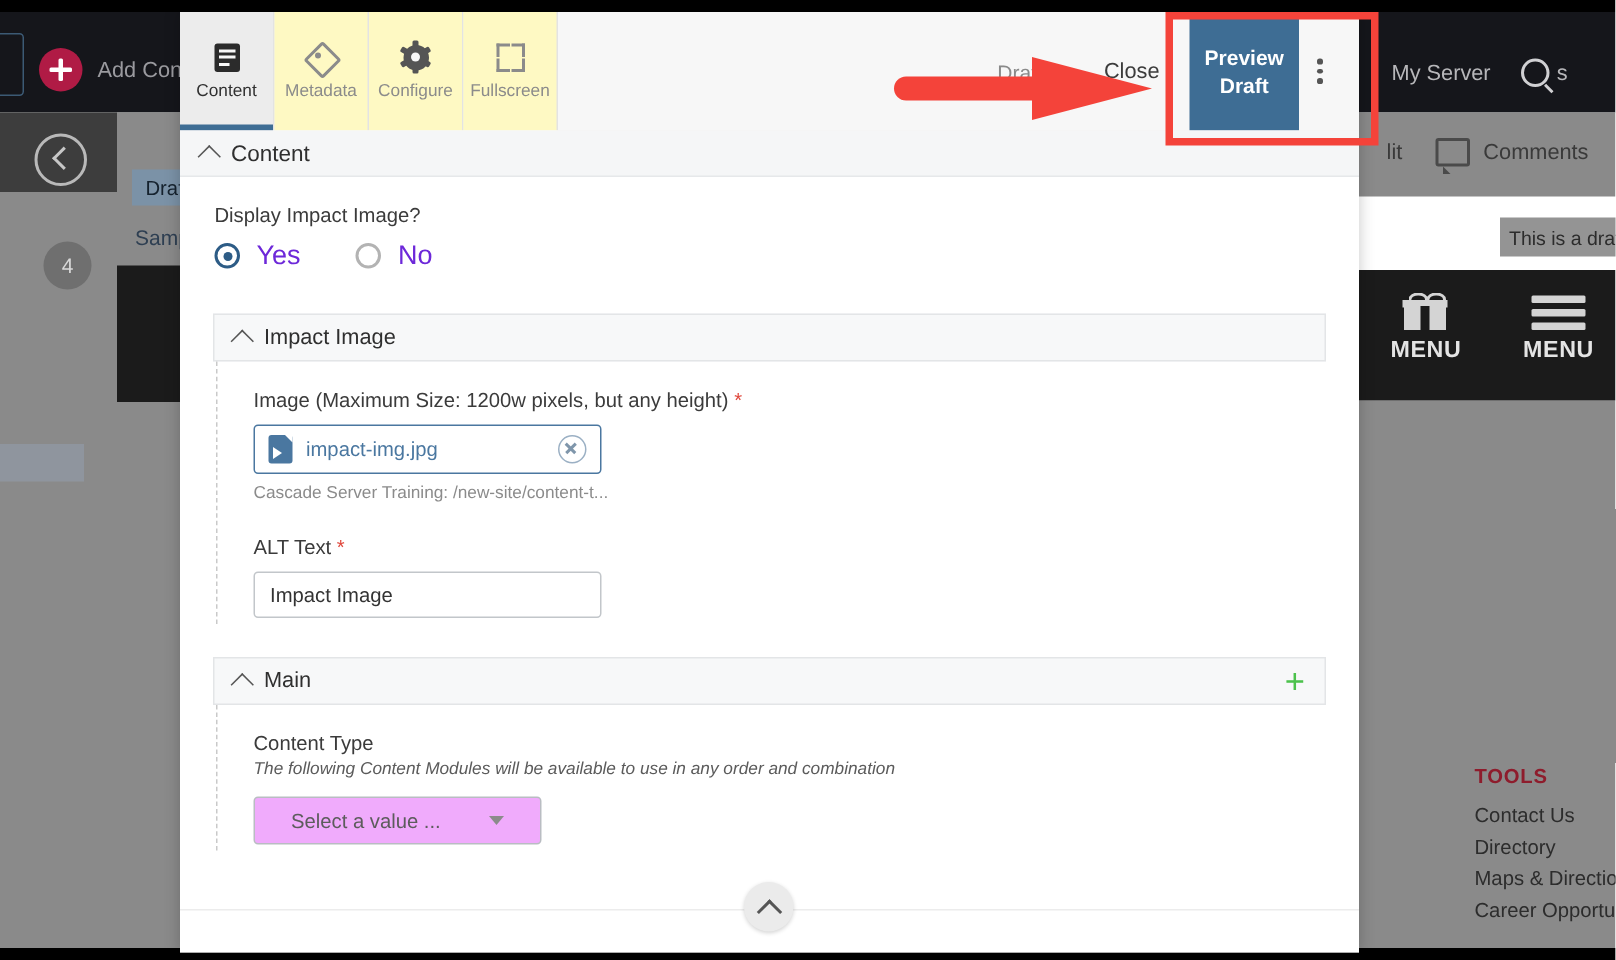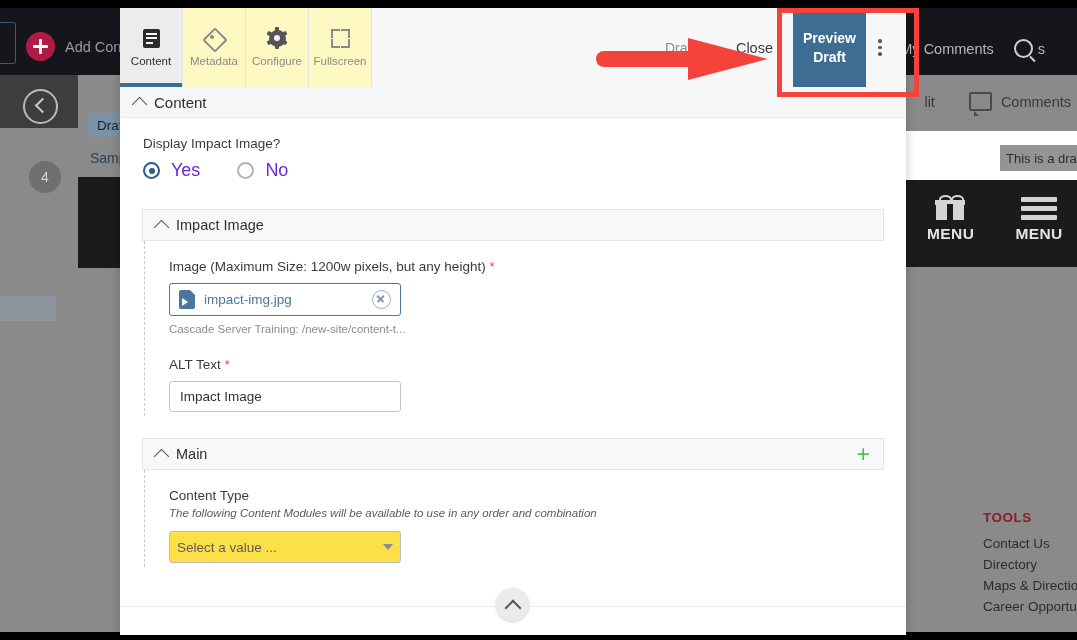--- a/index.html
+++ b/index.html
@@ -39,21 +39,21 @@
   .search-wrap{display:flex;align-items:center;gap:5px;}
   .mag{width:15px;height:15px;border:2px solid #d0d0d3;border-radius:50%;position:relative;display:block;}
   .mag:after{content:"";position:absolute;right:-5px;bottom:-4px;width:7px;height:2px;background:#d0d0d3;transform:rotate(45deg);}
   .search-ghost{color:#b7b7ba;font-size:14.5px;}
 
   
   .bg-subbar{
     position:absolute;left:0;top:75px;width:1077px;height:56px;background:#8a8a8a;
   }
   .subbar-items{
-    position:absolute;right:6px;top:17px;display:flex;align-items:center;gap:34px;
+    position:absolute;right:18px;top:17px;display:flex;align-items:center;gap:22px;
   }
   .subbar-txt{color:#3a3a3a;font-size:14.5px;}
   .bubble{
     width:19px;height:15px;border:2px solid #4a4a4a;border-radius:2px;position:relative;display:block;
   }
   .bubble:after{
     content:"";position:absolute;left:3px;bottom:-7px;width:0;height:0;
     border-left:5px solid #4a4a4a;border-top:5px solid transparent;border-bottom:0;
   }
   
@@ -228,22 +228,22 @@
   .chip-x:before,.chip-x:after{content:"";position:absolute;left:3px;top:7px;width:9px;height:1.5px;background:#7f96ab;}
   .chip-x:before{transform:rotate(45deg);}
   .chip-x:after{transform:rotate(-45deg);}
   .chip-path{font-size:11.5px;color:#8b8b8b;margin-top:7px;white-space:nowrap;}
   .txt-input{
     width:232px;height:31px;border:1px solid #c2c6ca;border-radius:3px;background:#fff;
     display:flex;align-items:center;padding:0 10px;box-sizing:border-box;font-size:13.5px;color:#333;
   }
   .help-it{font-size:11.5px;color:#5b5b5b;font-style:italic;margin:4px 0 12px;}
   .select{
-    width:232px;height:32px;border:1px solid #b9bdc2;border-radius:3px;background:#fde047;
-    display:flex;align-items:center;padding:0 7px;box-sizing:border-box;cursor:pointer;
+    width:192px;height:32px;border:1px solid #b9bdc2;border-radius:3px;background:#f0abfc;
+    display:flex;align-items:center;padding:0 24px;box-sizing:border-box;cursor:pointer;
   }
   .select span{font-size:13.5px;color:#5c5c5c;}
   .caret{
     margin-left:auto;width:0;height:0;border-left:5px solid transparent;border-right:5px solid transparent;
     border-top:6px solid #8b8b8b;
   }
   .modal-foot{
     position:absolute;left:0;bottom:0;width:786px;height:28px;background:#fff;border-top:1px solid #ececec;
   }
   .scroll-up{
@@ -273,21 +273,21 @@
   <div class="bg-topbar">
     <div class="bg-topbar-inner">
       <div class="bg-topbar-left-edge"></div>
 
       <div class="add-content">
         <span class="plus-circle"></span>
         <span class="add-content-label">Add Content</span>
       </div>
 
       <div class="my-content">
-        <span class="my-content-label">My Comments</span>
+        <span class="my-content-label">My Server</span>
         <span class="search-wrap">
           <span class="mag"></span>
           <span class="search-ghost">s</span>
         </span>
       </div>
     </div>
   </div>
 
   <div class="bg-subbar">
     <div class="subbar-items">

